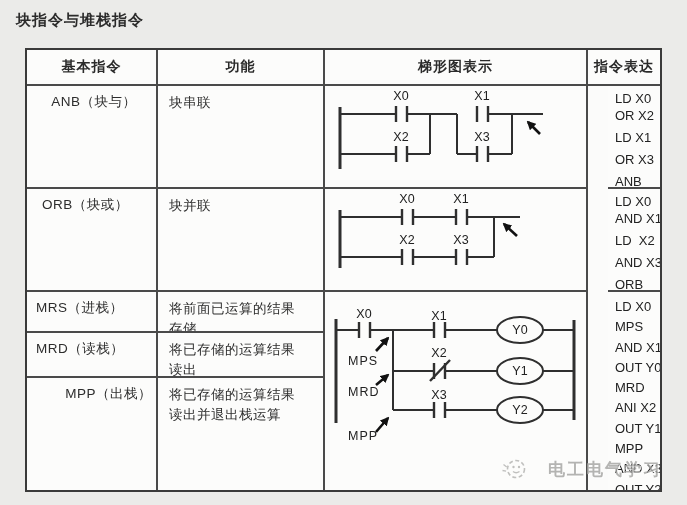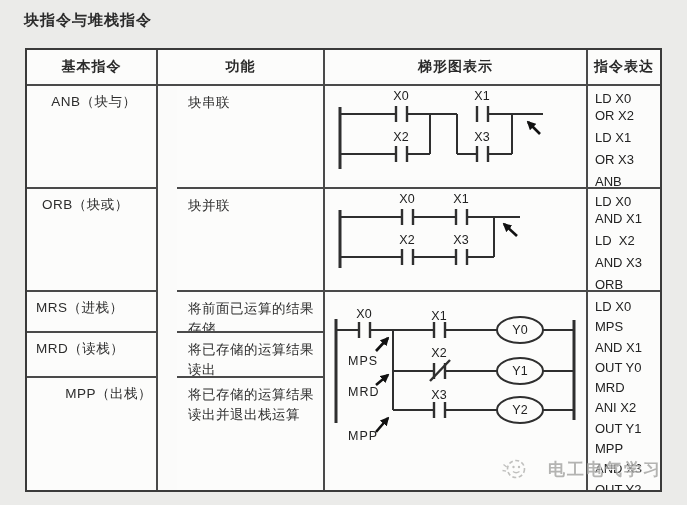--- a/index.html
+++ b/index.html
@@ -3,21 +3,21 @@
 <meta charset="utf-8">
 <style>
   html,body{margin:0;padding:0;}
   body{
     width:687px;height:505px;position:relative;overflow:hidden;
     background:#ebebe9;
     font-family:"Liberation Sans","DejaVu Sans",sans-serif;
     color:#2d2d2d;
   }
   .page-title{
-    position:absolute;left:24px;top:11px;
+    position:absolute;left:16px;top:11px;
     font-size:15px;font-weight:bold;color:#2b2b2b;letter-spacing:1px;
   }
   .tbl{
     position:absolute;left:25px;top:48px;width:637px;height:444px;
     display:grid;
     grid-template-columns:131px 167px 263px 1fr;
     grid-template-rows:36px 103px 103px 41px 45px 1fr;
     border:2px solid #3a3a3a;
     background:#fbfbfa;
     box-sizing:border-box;
@@ -30,22 +30,22 @@
     overflow:hidden;
     position:relative;
   }
   .lastcol{border-right:none;}
   .bot{border-bottom:none;}
   .hdr{
     display:flex;align-items:center;justify-content:center;
     font-size:14px;font-weight:bold;color:#2b2b2b;letter-spacing:1px;
   }
   .namecell{padding:7px 4px 0 9px;font-size:13.5px;letter-spacing:.5px;}
-  .funccell{padding:7px 6px 0 11px;font-size:13.5px;line-height:20px;letter-spacing:.5px;margin-left:19px;}
-  .mncell{padding:4px 2px 0 7px;font-size:13px;color:#222;}
+  .funccell{padding:7px 6px 0 11px;font-size:13.5px;line-height:20px;letter-spacing:.5px;}
+  .mncell{padding:4px 2px 0 7px;font-size:13px;color:#222;margin-left:20px;}
   .mn-line{line-height:17px;white-space:pre;}
   .mt{margin-top:5px;}
   .mn-line.st{line-height:20.3px;}
   .ladcell svg{position:absolute;left:1px;top:1px;}
   .watermark{
     position:absolute;left:501px;top:456px;z-index:6;
     display:flex;align-items:center;gap:21px;
     opacity:.8;
   }
   .watermark-text{

